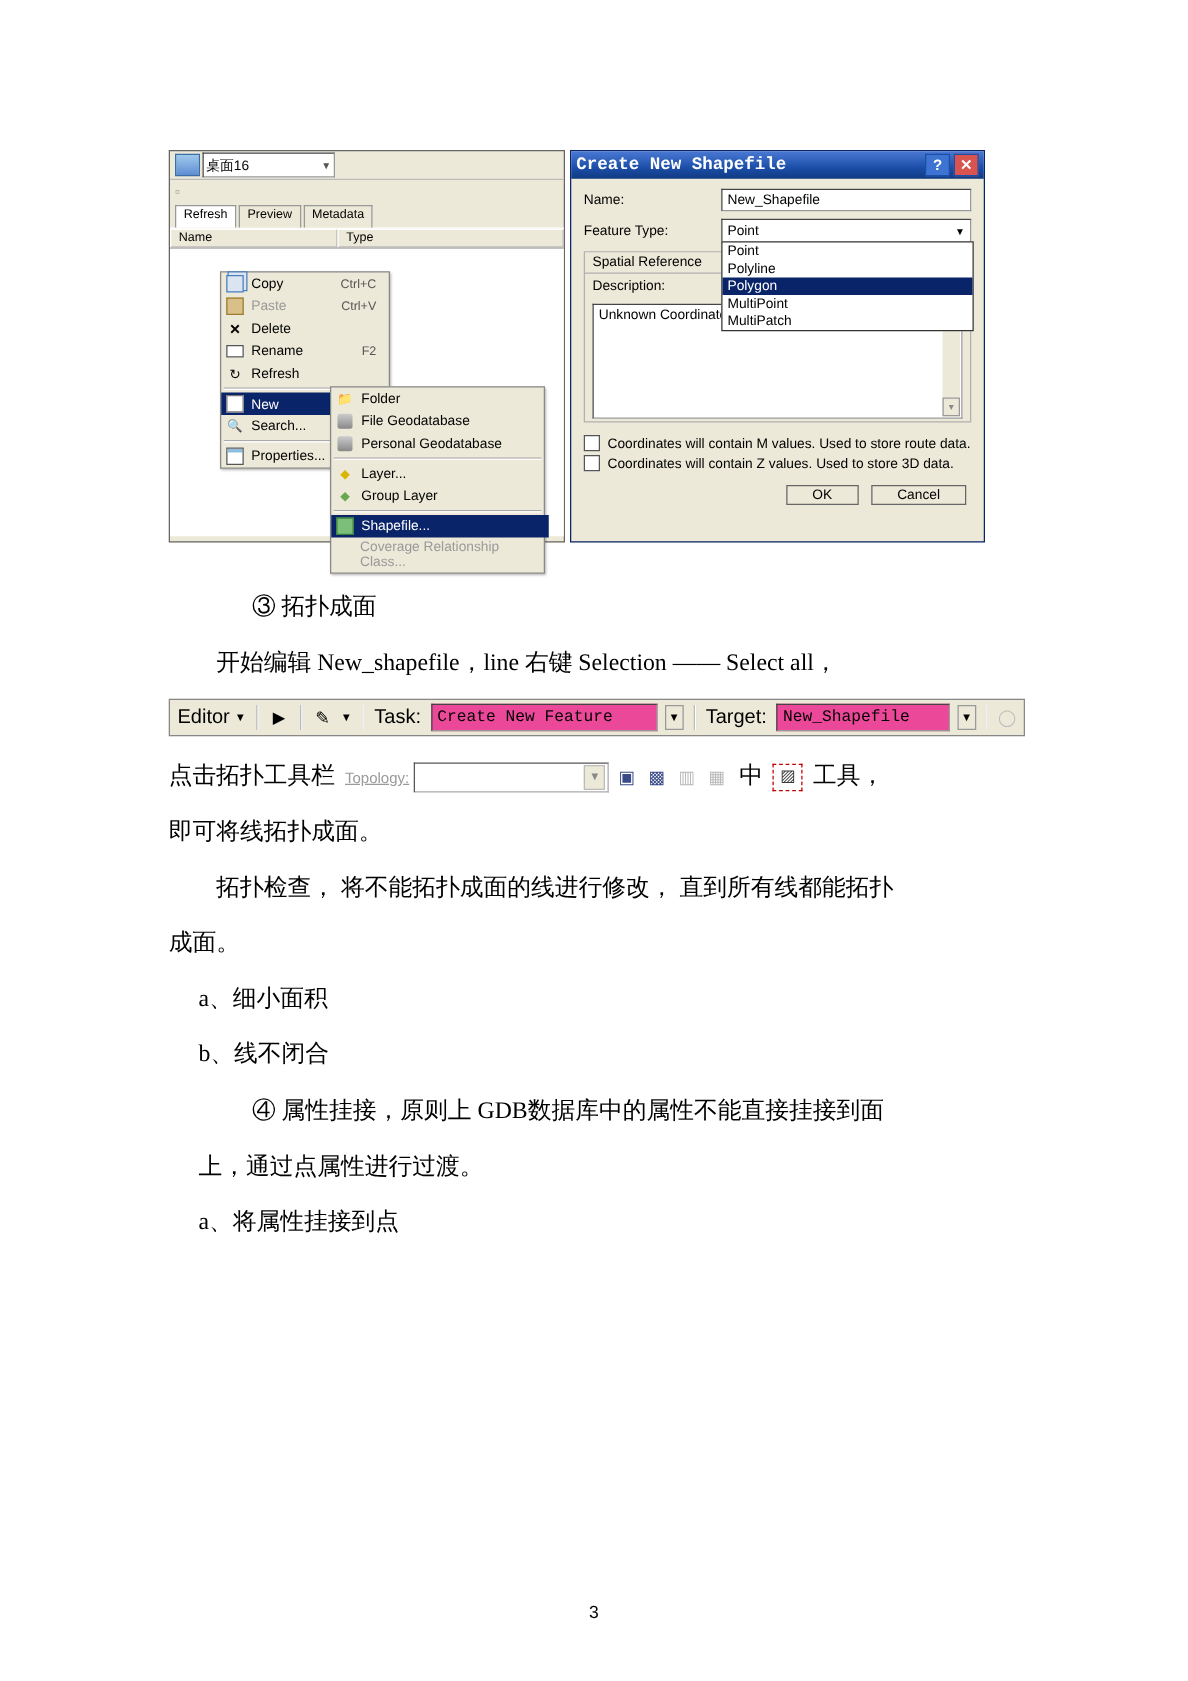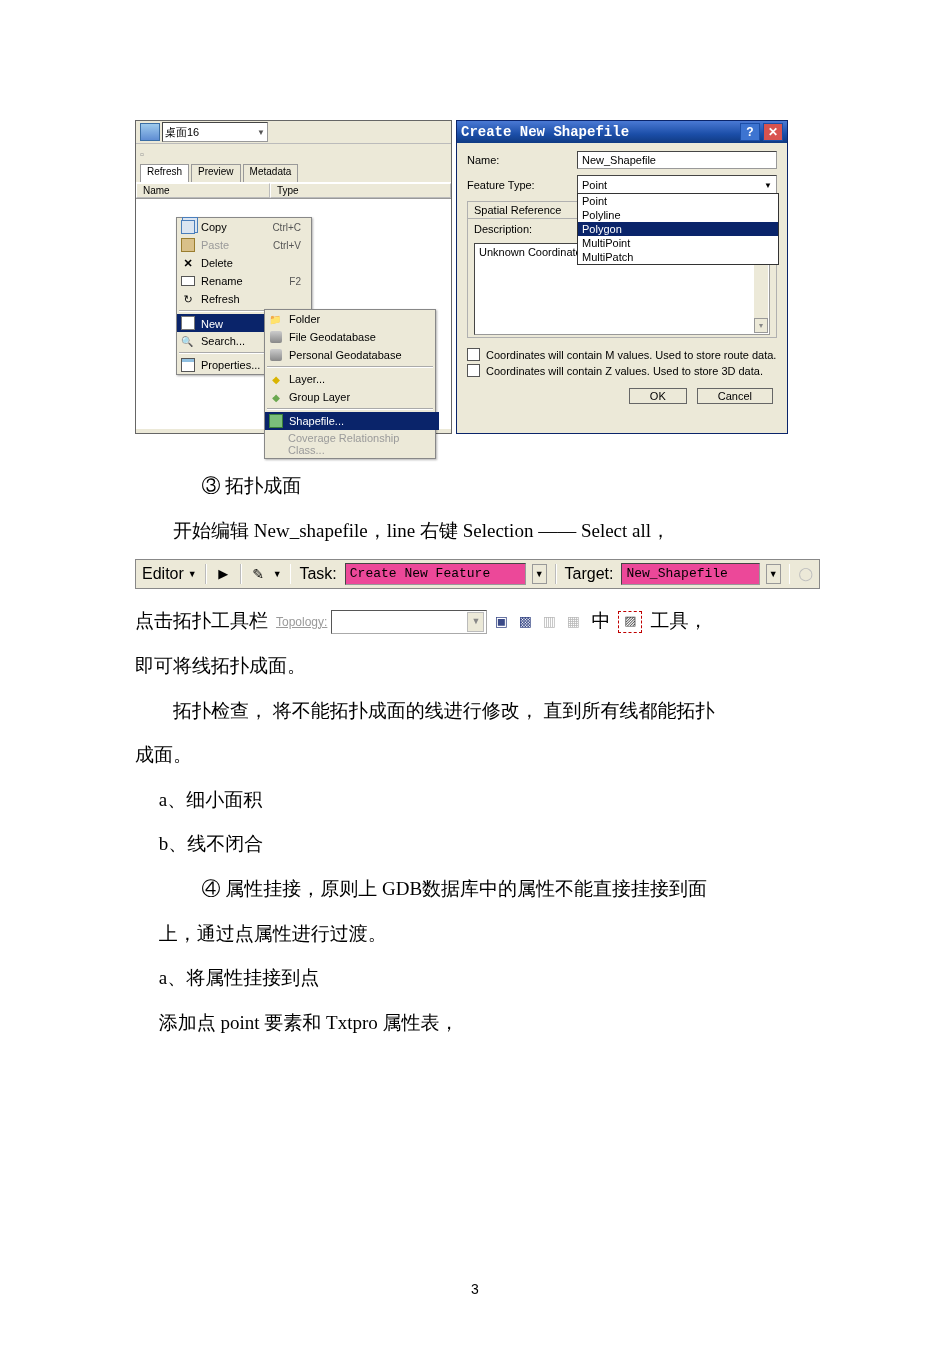--- a/index.html
+++ b/index.html
@@ -583,17 +583,16 @@
     </div>
 
     <p>即可将线拓扑成面。</p>
     <p class="indent2">拓扑检查，   将不能拓扑成面的线进行修改，   直到所有线都能拓扑</p>
     <p>成面。</p>
     <p class="indent1">a、细小面积</p>
     <p class="indent1">b、线不闭合</p>
     <p style="text-indent:3.5em;">④ 属性挂接，原则上   GDB数据库中的属性不能直接挂接到面</p>
     <p class="indent1">上，通过点属性进行过渡。</p>
     <p class="indent1">a、将属性挂接到点</p>
-    <p class="indent1">添加点 point  要素和 Txtpro  属性表，</p>
   </div>
 
   <div class="page-num">3</div>
 </div>
 
 </body></html>

